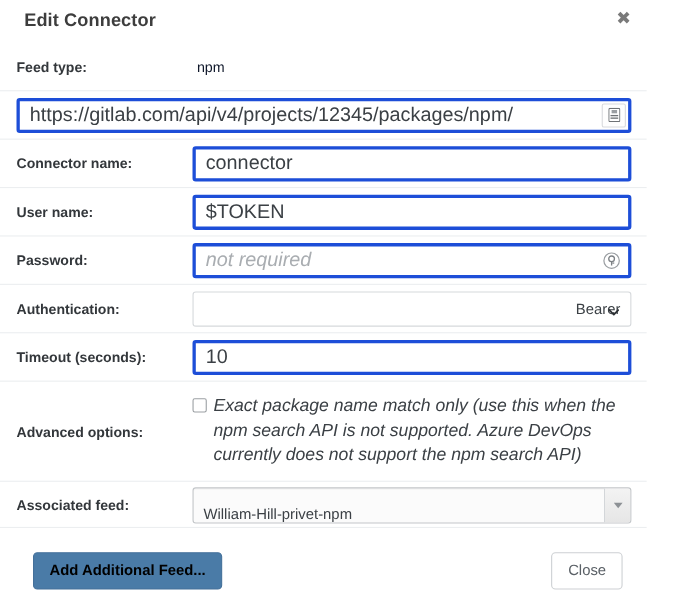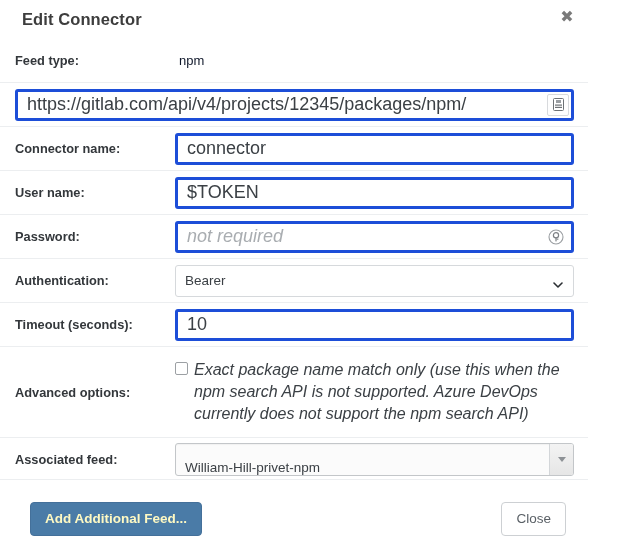--- a/index.html
+++ b/index.html
@@ -153,20 +153,21 @@
     border-radius: 3px;
     background: #ffffff;
     font-size: 13.5px;
     color: #3b4045;
     padding: 0 9px;
     font-family: "Liberation Sans", sans-serif;
     outline: none;
     -webkit-appearance: none;
     -moz-appearance: none;
     appearance: none;
+    text-align: right;
   }
   .sel-wrap { position: relative; width: 100%; }
   .sel-caret {
     position: absolute;
     right: 11px; top: 50%;
     transform: translateY(-50%);
     pointer-events: none;
     width: 10px; height: 10px;
   }
 
@@ -253,21 +254,21 @@
     cursor: pointer;
     border: 1px solid transparent;
     padding: 0 14px;
     height: 34px;
     display: inline-flex;
     align-items: center;
     justify-content: center;
   }
   .btn-primary {
     background: #4a7ba7;
-    color: #fef9c3;
+    color: #000000;
     border-color: #44709a;
   }
   .btn-light {
     background: #ffffff;
     color: #5a6066;
     border: 1px solid #cdd0d3;
     font-weight: normal;
   }
   .spacer { flex: 1; }
   .footer .btn + .btn { margin-left: 9px; }

